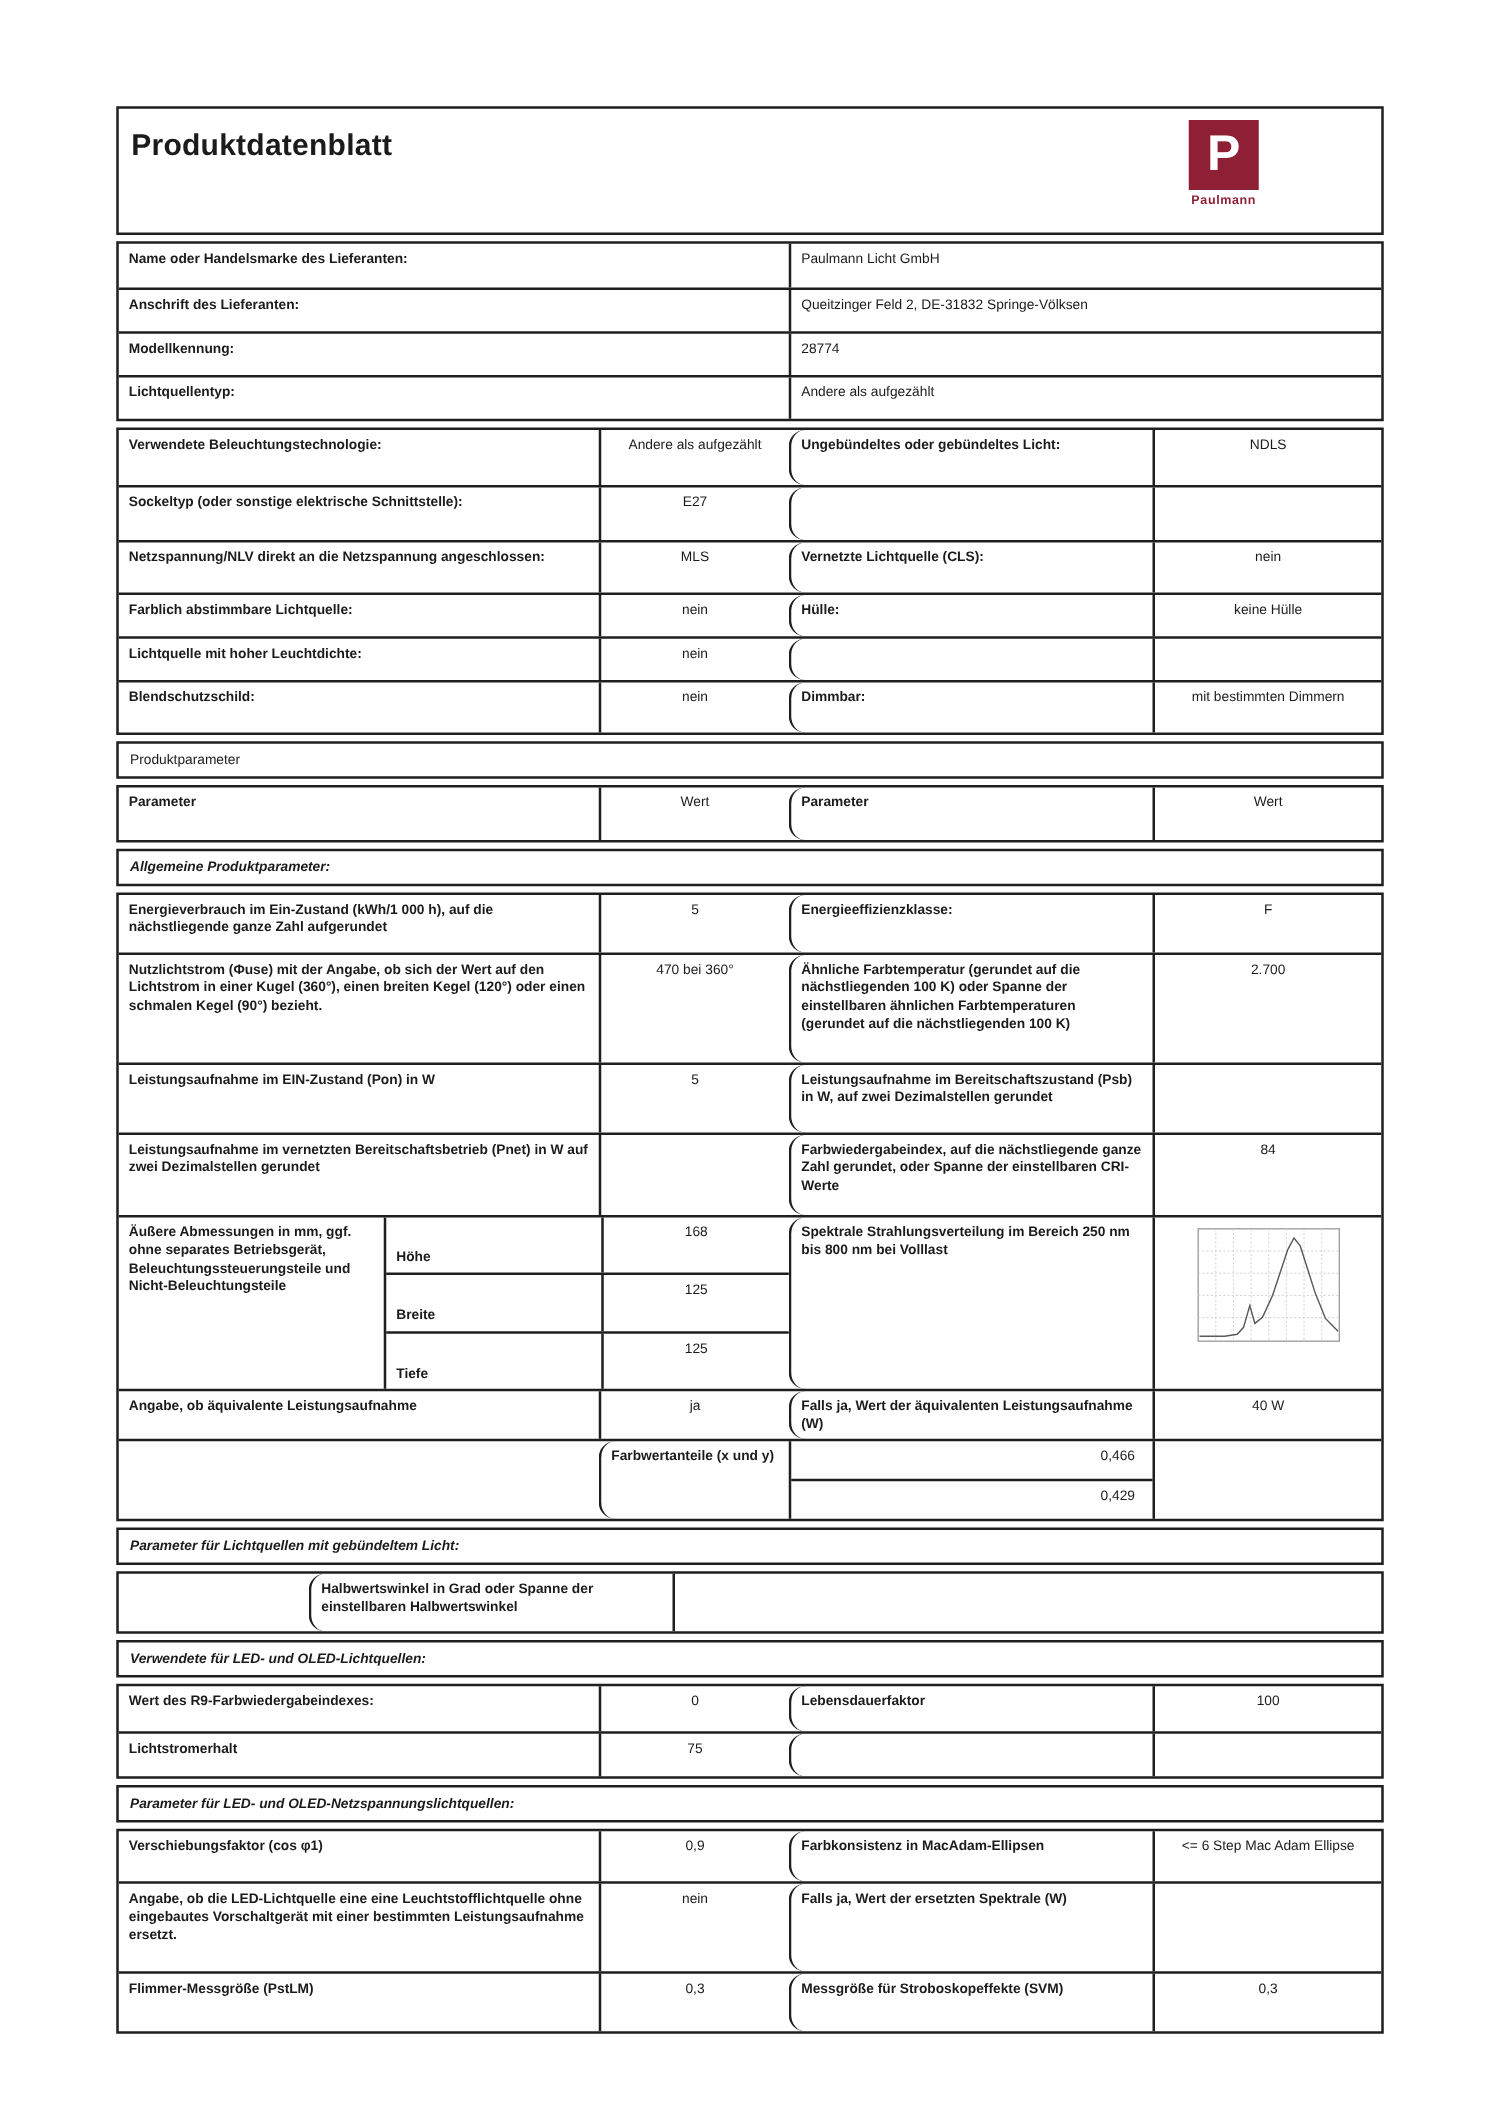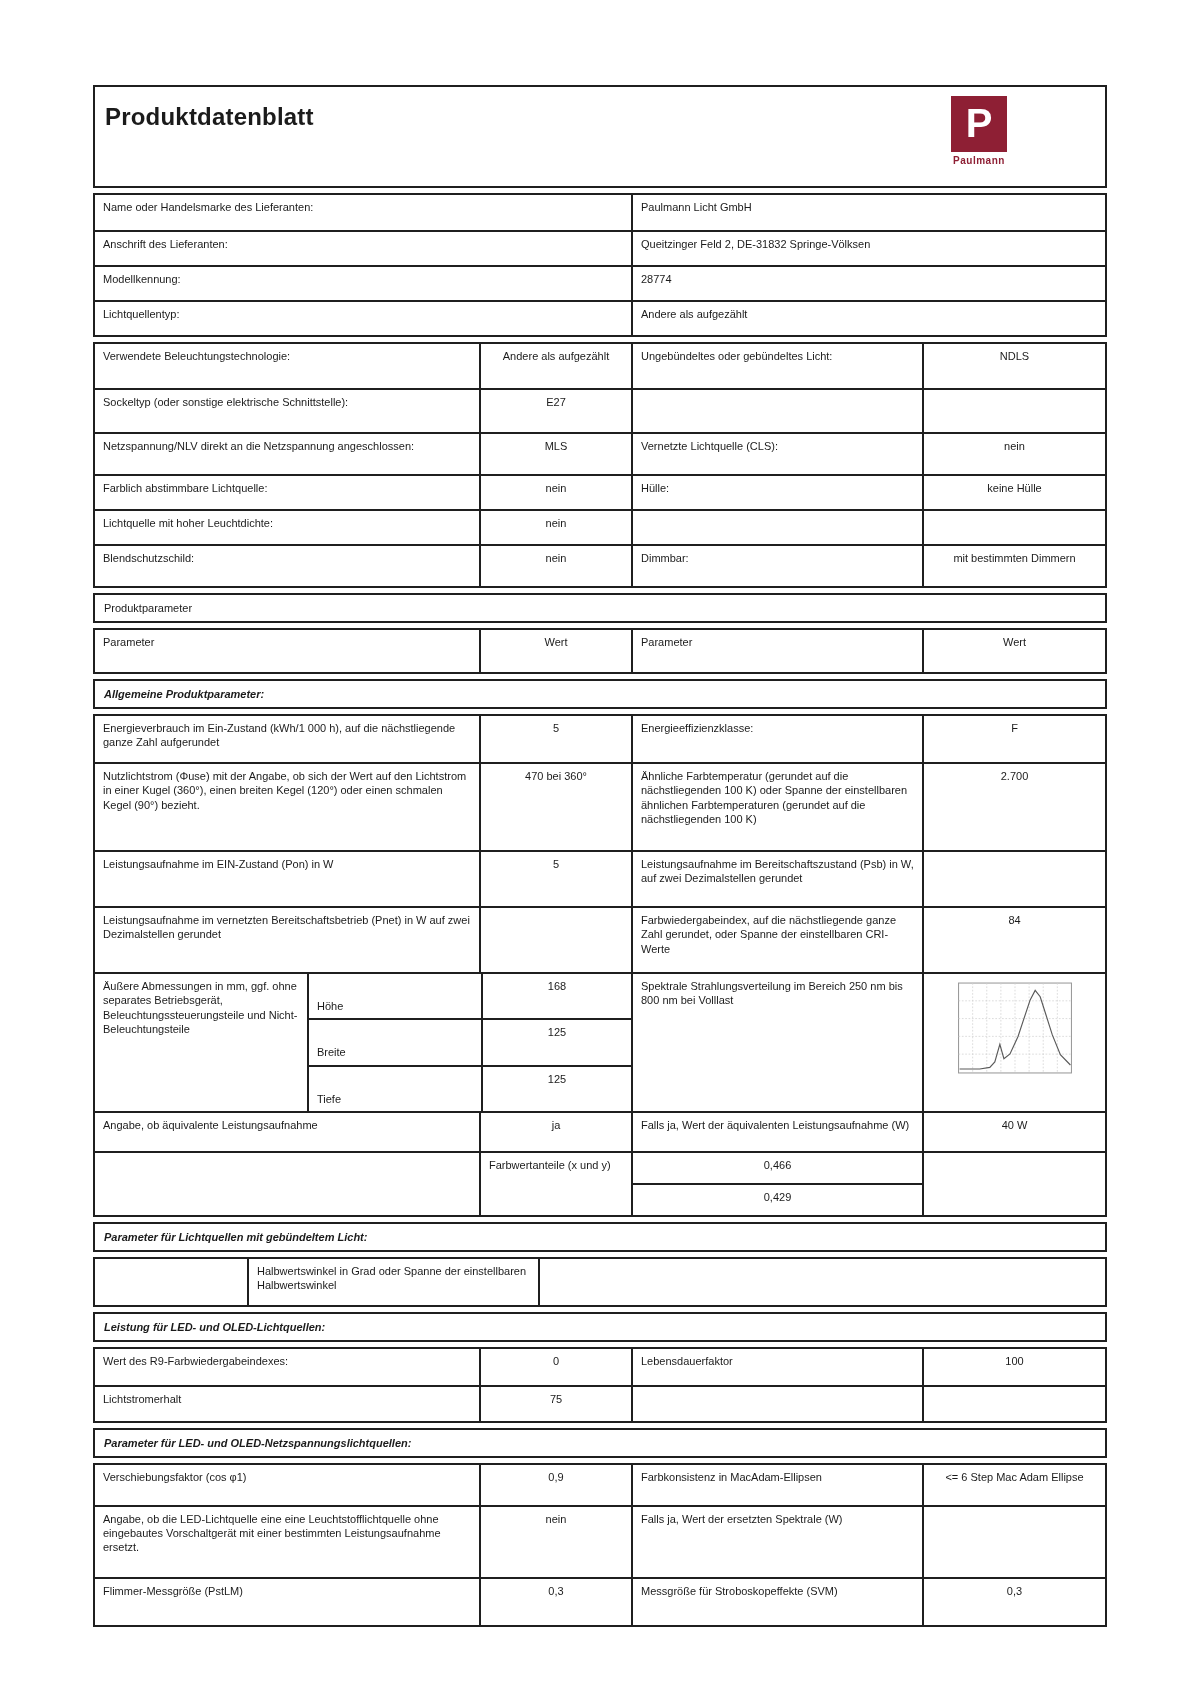--- a/index.html
+++ b/index.html
@@ -8,21 +8,21 @@
   body{ width:1200px; height:1699px; position:relative; overflow:hidden;
         font-family:"Liberation Sans", sans-serif; color:var(--tx); }
   .sheet{ position:absolute; left:93px; top:85px; width:1014px; }
 
   .block{ border:2px solid var(--bd); margin-bottom:5px; background:#fff; }
   .row{ display:flex; border-top:2px solid var(--bd); align-items:stretch; }
   .block .row:first-child{ border-top:none; }
 
   .cell{ padding:5px 8px; font-size:11px; line-height:1.3; border-left:2px solid var(--bd); }
   .row .cell:first-child{ border-left:none; }
-  .lab{ font-weight:normal; }
+  .lab{ font-weight:bold;border-radius:13px; }
   .val{ text-align:center; padding:5px 14px; }
 
   
   .w1{ width:536px; } .w2{ flex:1; }
   .c1{ width:384px; } .c2{ width:152px; } .c3{ width:291px; } .c4{ flex:1; }
   .cs1{ width:212px; } .cs2{ width:172px; }
 
   .band{ padding:7px 9px; font-size:11px; }
   .band.it{ font-weight:bold; font-style:italic; }
 
@@ -36,21 +36,21 @@
 
   
   .subtab{ width:324px; border-left:2px solid var(--bd); display:flex; flex-direction:column; }
   .subrow{ display:flex; flex:1; }
   .subrow + .subrow{ border-top:2px solid var(--bd); }
   .subrow .cell:first-child{ border-left:none;margin-top:20px; }
   .subrow .cell:last-child{ flex:1; }
 
   
   .stack{ width:291px; border-left:2px solid var(--bd); display:flex; flex-direction:column; }
-  .stack .cell{ border-left:none; flex:1; }
+  .stack .cell{ border-left:none; flex:1;text-align:right; }
   .stack .cell + .cell{ border-top:2px solid var(--bd); }
 
   .chartcell{ display:flex; justify-content:center; align-items:flex-start; padding-top:8px; }
   svg.spd{ background:#fff; }
 </style>
 </head>
 <body>
 
 <div class="sheet">
 
@@ -225,21 +225,21 @@
 
   <div class="block">
     <div class="row" style="min-height:46px">
       <div class="cell val c2"></div>
       <div class="cell lab c3">Halbwertswinkel in Grad oder Spanne der einstellbaren Halbwertswinkel</div>
       <div class="cell val c4"></div>
     </div>
   </div>
 
   <div class="block">
-    <div class="band it">Leistung für LED- und OLED-Lichtquellen:</div>
+    <div class="band it">Verwendete für LED- und OLED-Lichtquellen:</div>
   </div>
 
   <div class="block">
     <div class="row" style="min-height:36px">
       <div class="cell lab c1">Wert des R9-Farbwiedergabeindexes:</div>
       <div class="cell val c2">0</div>
       <div class="cell lab c3">Lebensdauerfaktor</div>
       <div class="cell val c4">100</div>
     </div>
     <div class="row" style="min-height:36px">

